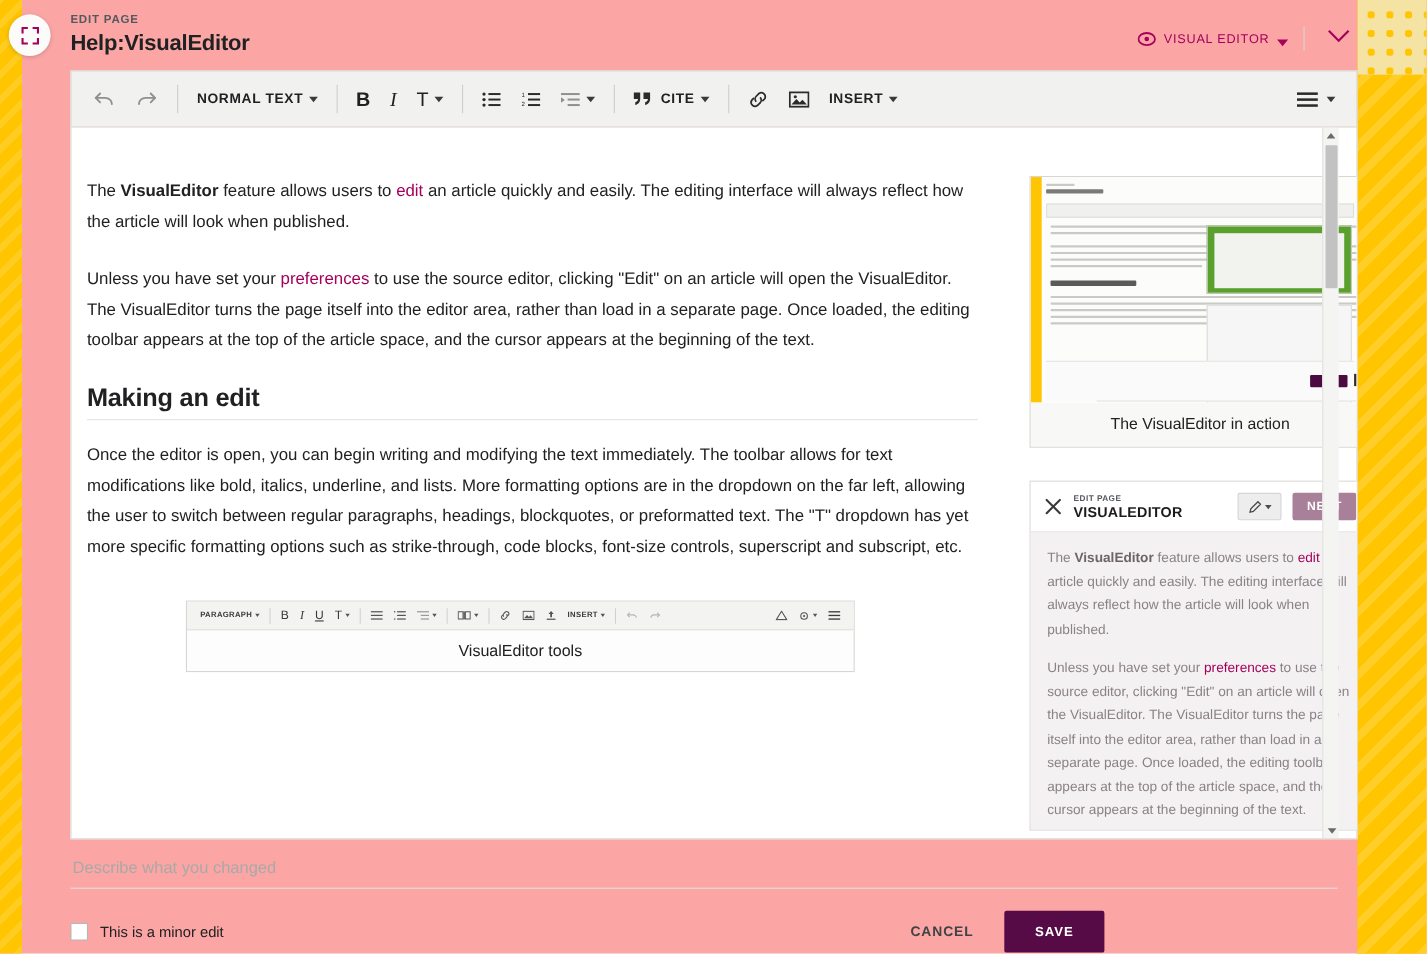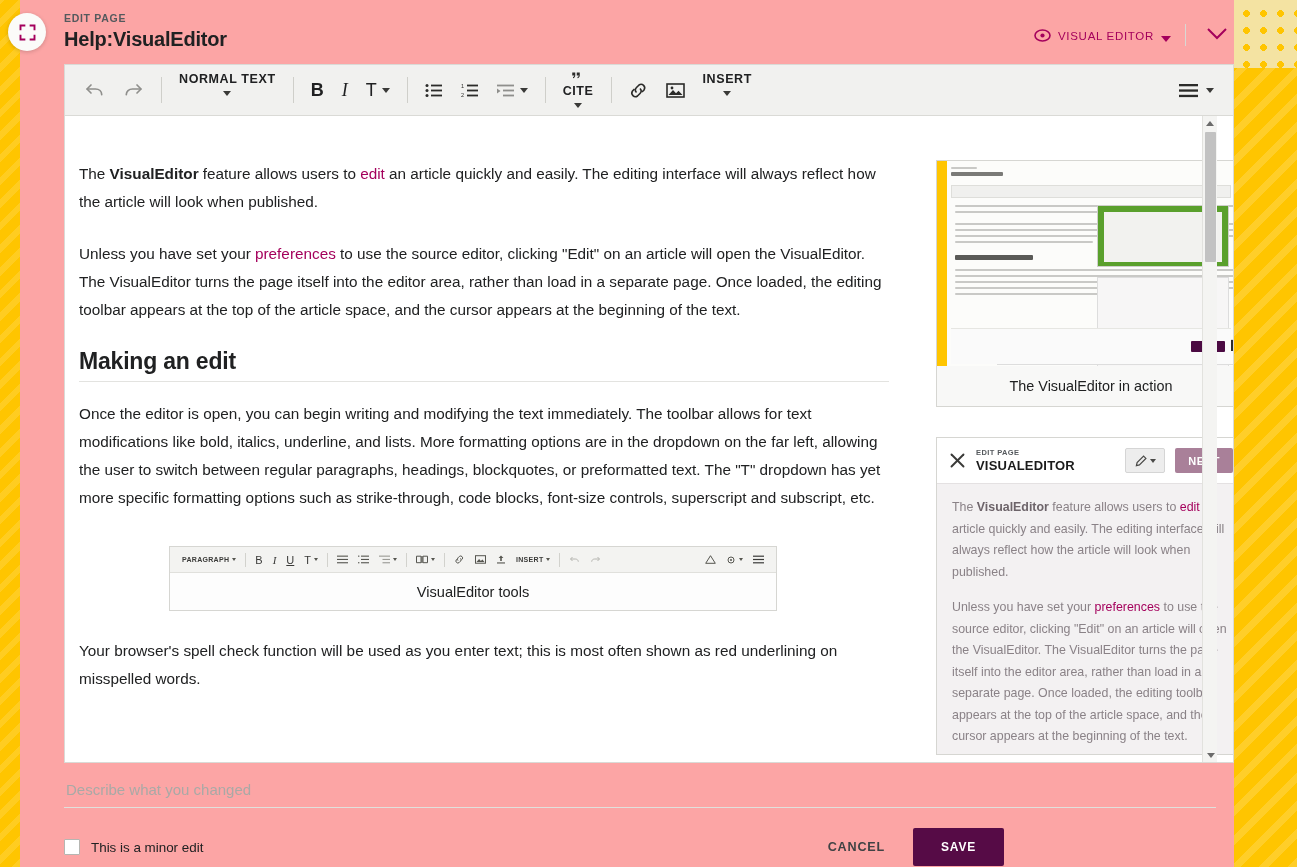--- a/index.html
+++ b/index.html
@@ -78,21 +78,21 @@
   
   .toolbar {
     position: absolute; left: 64px; top: 64px; width: 1170px; height: 51px;
     background: #f1f1ef; border: 1px solid #dadad6; border-bottom: none;
     display: flex; align-items: center; padding: 0 10px; z-index: 3;
   }
   .tb-btn {
     height: 36px; display: flex; align-items: center; gap: 5px;
     padding: 0 9px; cursor: pointer; color: #202122; border-radius: 2px;
   }
-  .tb-btn.label { font-size: 12.5px; font-weight: bold; letter-spacing: .6px; flex-direction: column; }
+  .tb-btn.label { font-size: 12.5px; font-weight: bold; letter-spacing: .6px; }
   .tb-sep { width: 1px; height: 26px; background: #cfcfca; margin: 0 8px; }
   .tb-caret { width: 0; height: 0; border-left: 4px solid transparent;
     border-right: 4px solid transparent; border-top: 5px solid #3a3a38; }
   .tb-spacer { flex: 1; }
 
   
   .surface {
     position: absolute; left: 64px; top: 115px; width: 1170px; height: 648px;
     background: #ffffff; border: 1px solid #dadad6;
     overflow: hidden; z-index: 3;
@@ -522,21 +522,20 @@
                     <rect x="0" y="0.6" width="11" height="1.2"></rect>
                     <rect x="0" y="3.9" width="11" height="1.2"></rect>
                     <rect x="0" y="7.2" width="11" height="1.2"></rect>
                   </g>
                 </svg>
             </span>
           </div>
           <div class="fig-tools-cap">VisualEditor tools</div>
         </div>
 
-        <p class="body">Your browser's spell check function will be used as you enter text; this is most often shown as red underlining on misspelled words.</p>
       </div>
 
       <div class="rail">
 
         <div class="fig">
           <div class="fig-shot">
             <div class="thumb">
               <div class="t-yl l"></div>
                 <div class="t-yl r"></div>
               <div class="t-head">

